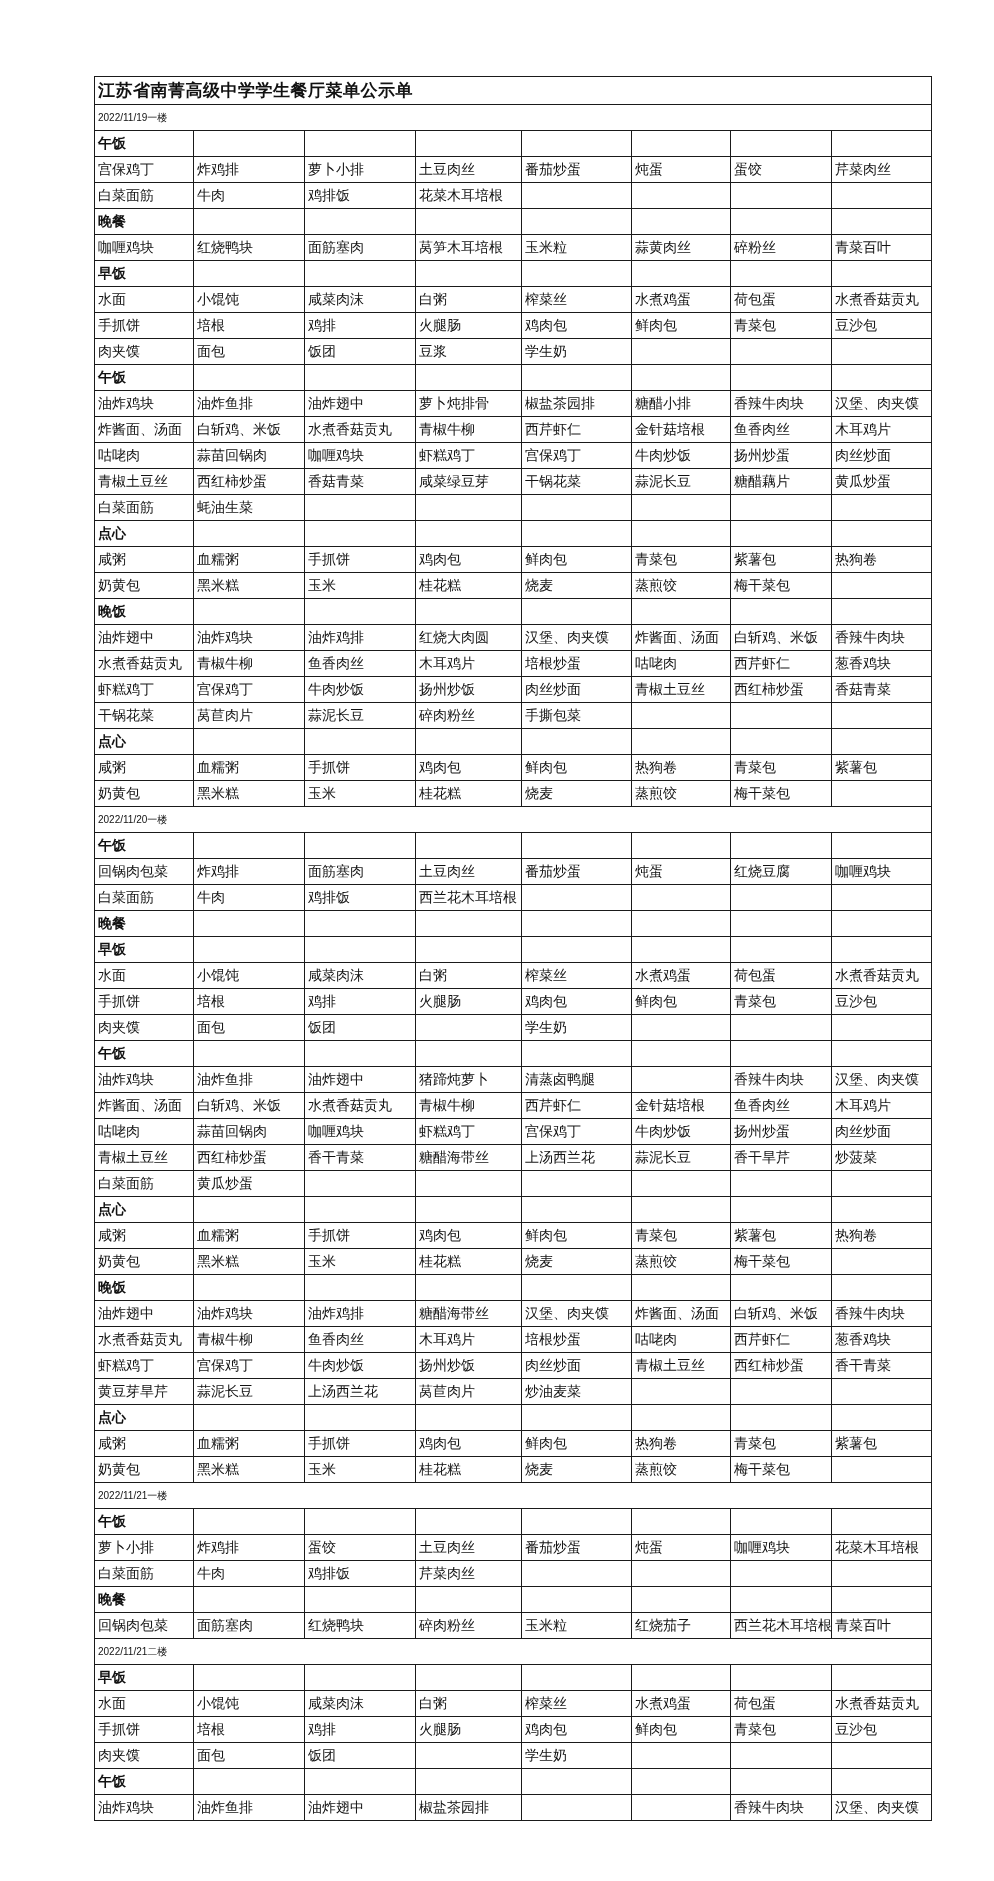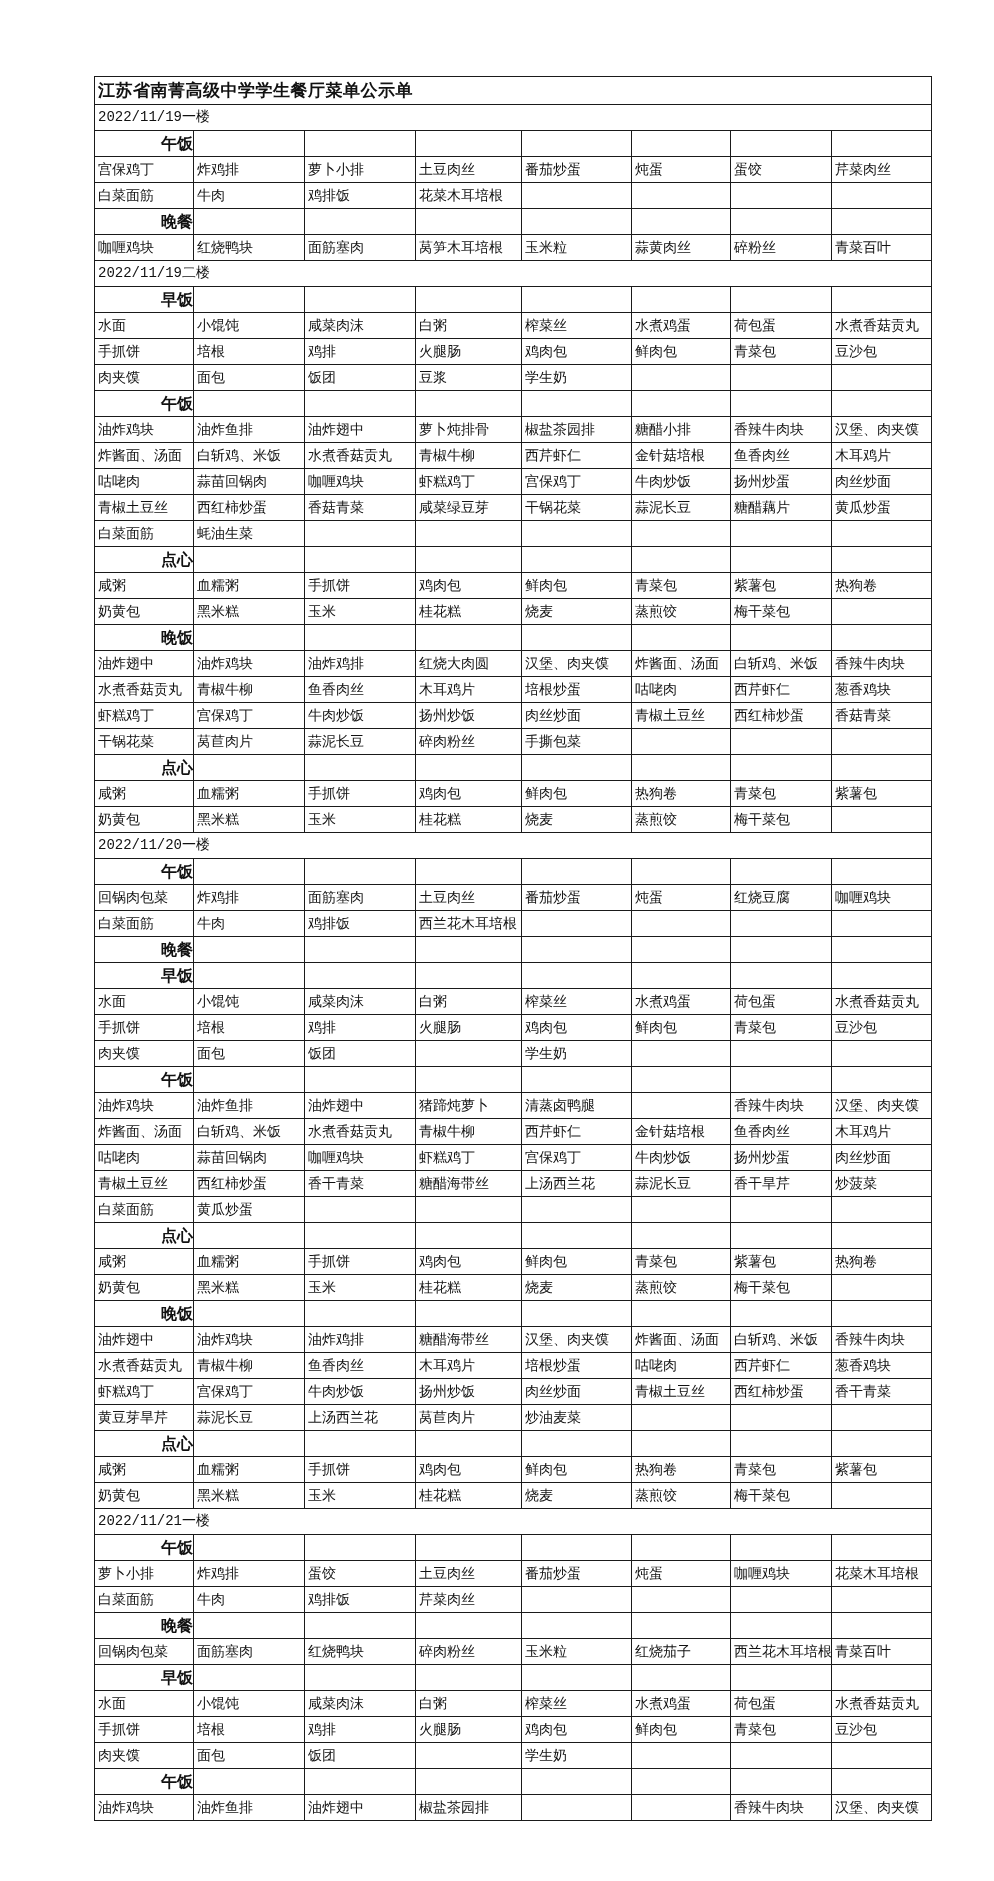--- a/index.html
+++ b/index.html
@@ -1,22 +1,22 @@
 <!DOCTYPE html>
 <html><head>
 <meta charset="utf-8">
 <style>
   html, body { margin: 0; padding: 0; background: #ffffff; }
   body { width: 994px; height: 1881px; overflow: hidden; position: relative; font-family: "DejaVu Sans", "Liberation Sans", sans-serif; color: #111; }
   .sheet { position: absolute; left: 94px; top: 76px; width: 837px; }
   table { border-collapse: collapse; width: 837px; table-layout: fixed; }
   td { border: 1.5px solid #1a1a1a; height: 25px; padding: 0 0 0 3px; font-size: 14px; white-space: nowrap; overflow: visible; vertical-align: middle; line-height: 25px; }
   .title td { height: 27px; text-align: left; font-size: 17px; font-weight: bold; letter-spacing: 0.5px; }
-  .date td { font-family: Liberation Mono, monospace; font-size: 14px; margin-top: 44px; }
-  .meal td.label { font-weight: bold; font-size: 16px; text-align: right; }
+  .date td { font-family: Liberation Sans, sans-serif; font-size: 10px; margin-top: 44px; }
+  .meal td.label { font-weight: bold; font-size: 14px; }
   col.c0 { width: 99px; } col.c1 { width: 111px; } col.c2 { width: 111px; } col.c3 { width: 106px; }
   col.c4 { width: 110px; } col.c5 { width: 99px; } col.c6 { width: 101px; } col.c7 { width: 100px; }
 </style>
 </head>
 <body>
 
 <div class="sheet">
   <table>
     <colgroup>
       <col class="c0">
@@ -78,23 +78,20 @@
         <tr>
           <td>咖喱鸡块</td>
           <td>红烧鸭块</td>
           <td>面筋塞肉</td>
           <td>莴笋木耳培根</td>
           <td>玉米粒</td>
           <td>蒜黄肉丝</td>
           <td>碎粉丝</td>
           <td>青菜百叶</td>
         </tr>
-        <tr class="date">
-          <td colspan="8">2022/11/19二楼</td>
-        </tr>
         <tr class="meal">
           <td class="label">早饭</td>
           <td></td>
           <td></td>
           <td></td>
           <td></td>
           <td></td>
           <td></td>
           <td></td>
         </tr>
@@ -597,20 +594,23 @@
         <tr>
           <td>回锅肉包菜</td>
           <td>面筋塞肉</td>
           <td>红烧鸭块</td>
           <td>碎肉粉丝</td>
           <td>玉米粒</td>
           <td>红烧茄子</td>
           <td>西兰花木耳培根</td>
           <td>青菜百叶</td>
         </tr>
+        <tr class="date">
+          <td colspan="8">2022/11/21二楼</td>
+        </tr>
         <tr class="meal">
           <td class="label">早饭</td>
           <td></td>
           <td></td>
           <td></td>
           <td></td>
           <td></td>
           <td></td>
           <td></td>
         </tr>

